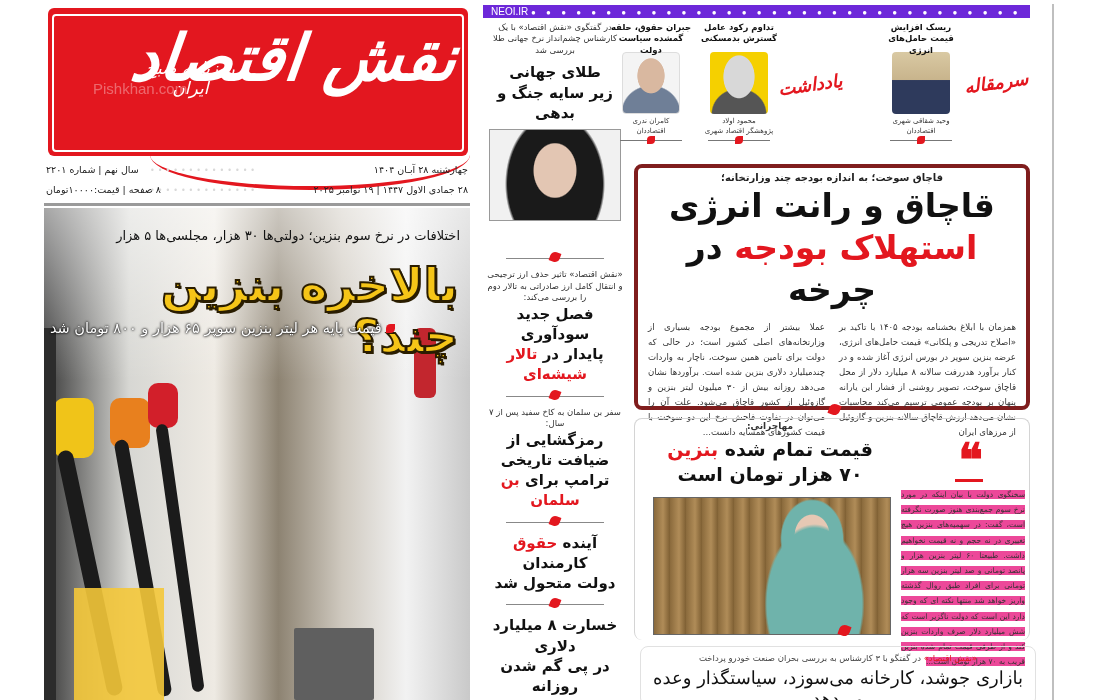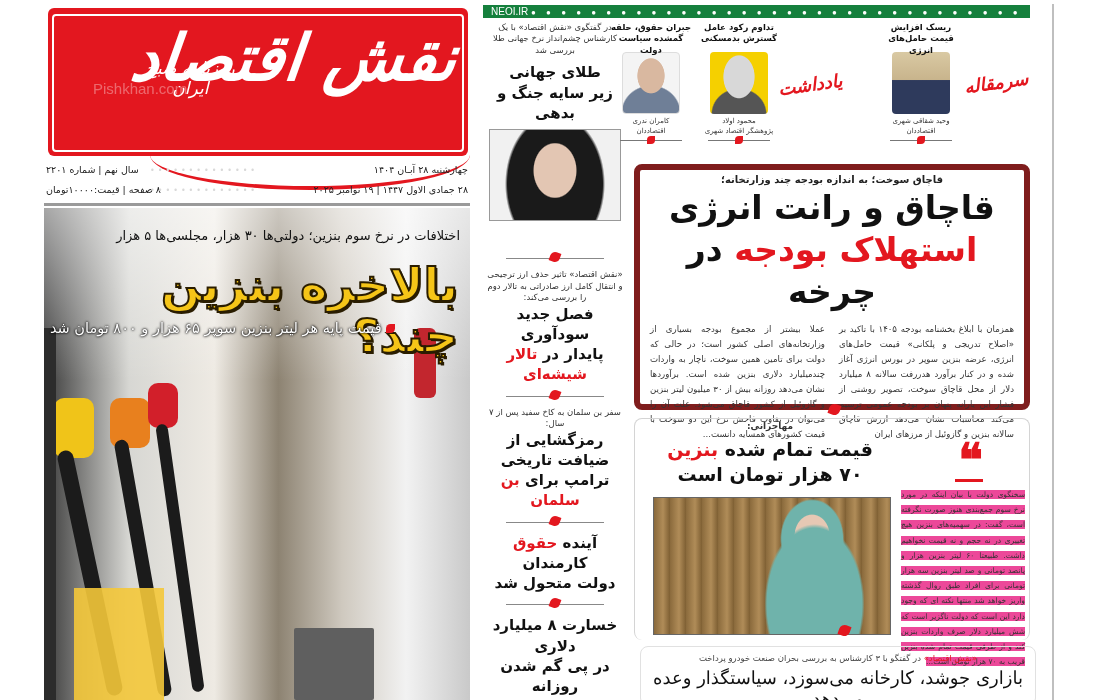--- a/index.html
+++ b/index.html
@@ -77,21 +77,21 @@
     text-shadow: 0 0 3px #000, 0 0 2px #000;
   }
   #lead-sub .bullet {
     display: inline-block; width: 9px; height: 9px; background: #e3171f;
     border-radius: 50% 0; margin-left: 4px;
   }
 
   
   #neoli-bar {
     left: 483px; top: 5px; width: 547px; height: 13px;
-    background: #15803d;
+    background: #6d28d9;
     font-family: "Liberation Sans", sans-serif; font-size: 10px;
     color: #fff; direction: ltr; text-align: left; padding-left: 8px; line-height: 13px;
   }
   #neoli-bar .dots { color: #fff; letter-spacing: 4px; font-size: 8px; }
   #mid-col { left: 484px; top: 22px; width: 142px; height: 678px; text-align: center; }
   .mid-kicker { font-size: 8.5px; color: #333; line-height: 1.35; }
   .mid-head { font-size: 15px; font-weight: bold; color: #111; line-height: 1.35; }
   .mid-sep {
     height: 14px; margin: 4px 22px; position: relative;
   }
@@ -123,21 +123,21 @@
   }
   .section-label {
     position: absolute; color: #e3171f; font-family: "DejaVu Serif", serif;
     font-size: 18px; font-style: italic; font-weight: bold;
     transform: rotate(-8deg);
   }
 
   
   #main-story {
     left: 634px; top: 164px; width: 396px; height: 246px;
-    border: 6px solid #7f1d1d; border-radius: 8px; text-align: center;
+    border: 4px solid #7f1d1d; border-radius: 8px; text-align: center;
   }
   #main-kicker { margin-top: 4px; font-size: 10px; color: #222; font-weight: bold; }
   #main-headline {
     font-size: 33px; font-weight: bold; color: #111; line-height: 1.28; margin-top: 2px;
     letter-spacing: -1px;
   }
   #main-body { display: flex; flex-direction: row; gap: 14px; padding: 8px 10px 0 10px; }
   #main-body p {
     flex: 1; font-size: 8.6px; line-height: 1.75; color: #333; text-align: justify;
   }

